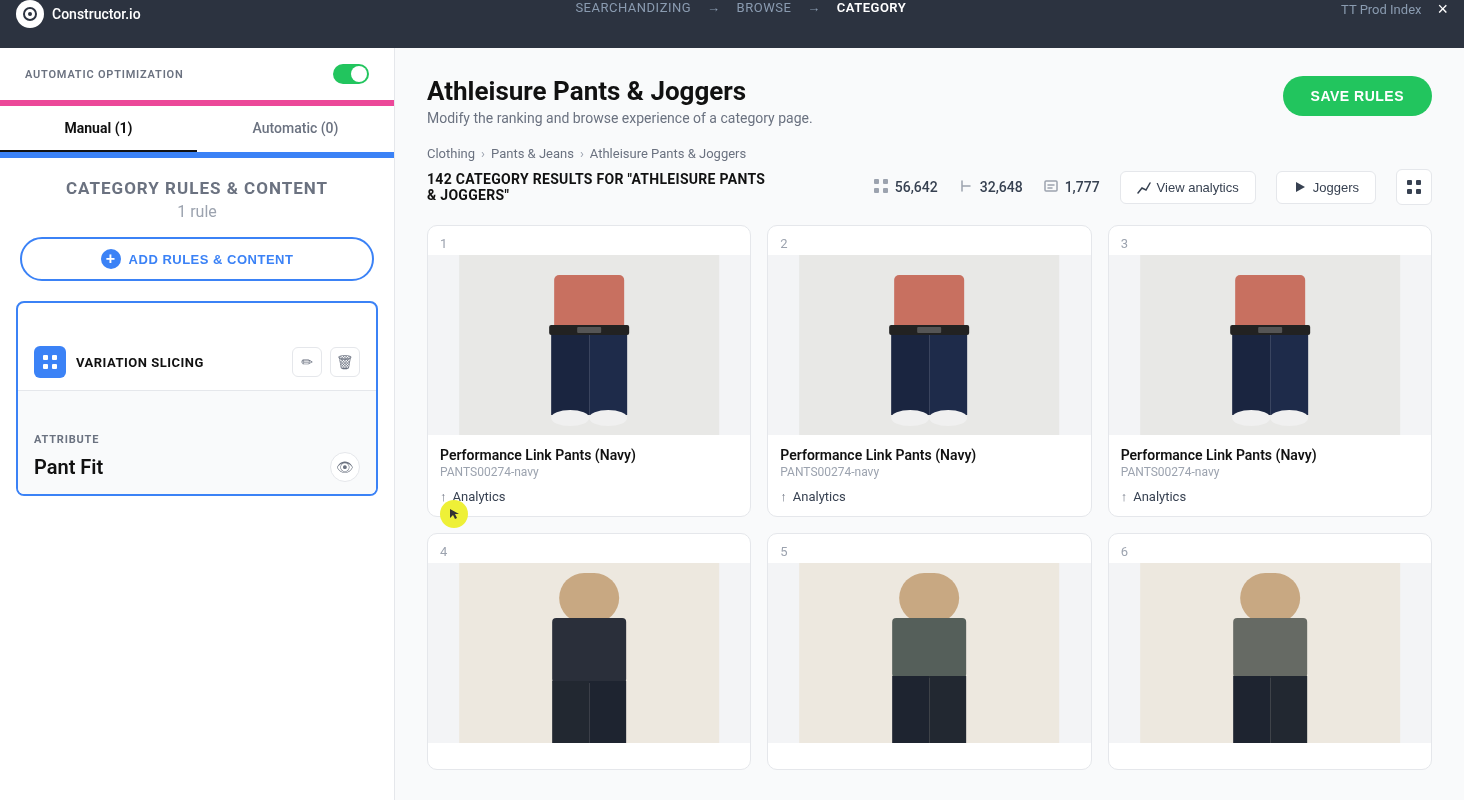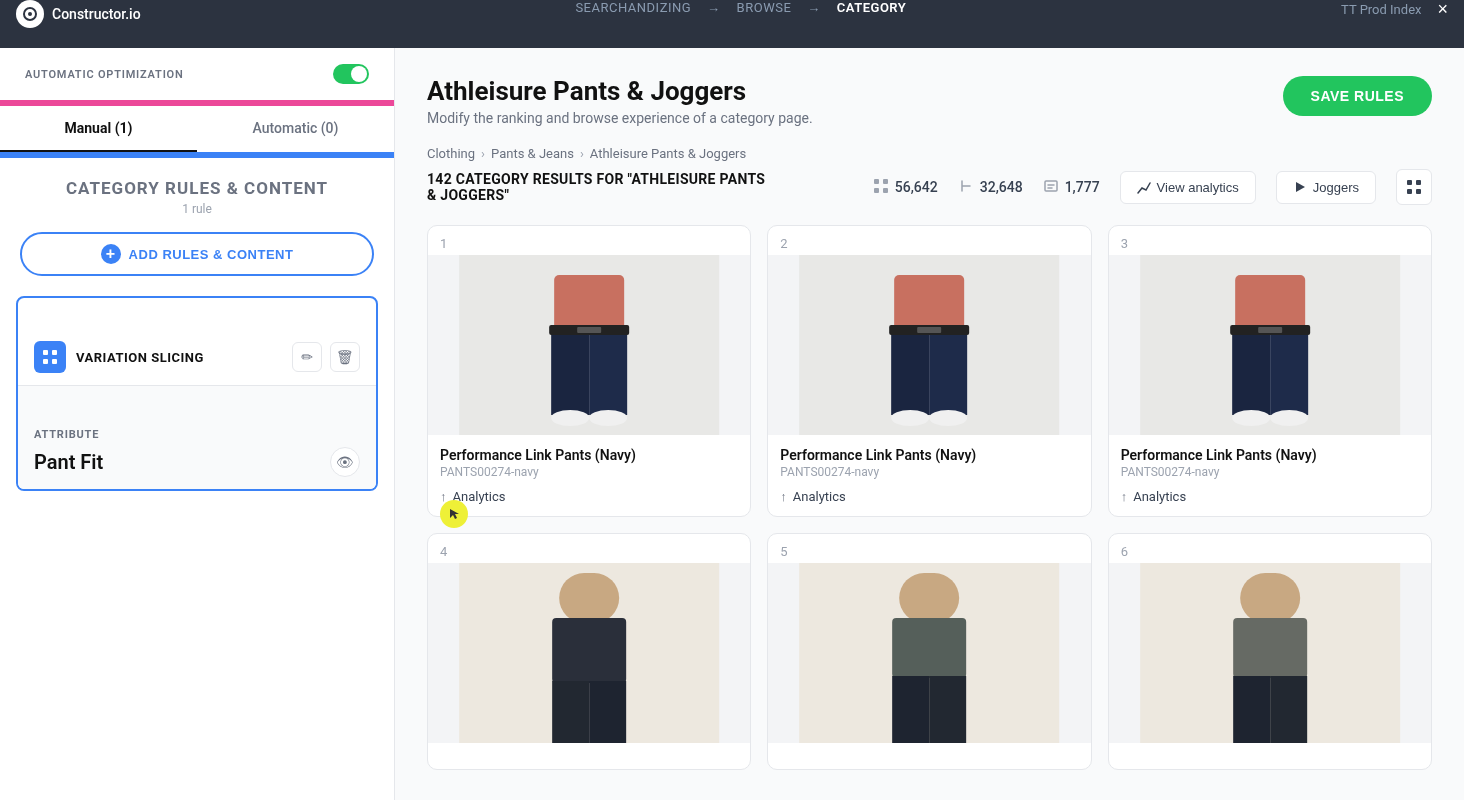--- a/index.html
+++ b/index.html
@@ -135,21 +135,21 @@
     }
     .sidebar-section-title {
       font-size: 17px;
       font-weight: 700;
       letter-spacing: 1px;
       color: #6b7280;
       text-transform: uppercase;
       text-align: center;
     }
     .sidebar-rule-count {
-      font-size: 12px;
+      font-size: 16px;
       color: #9ca3af;
       text-align: center;
       margin-top: 4px;
     }
 
     .add-rules-btn {
       display: flex;
       align-items: center;
       justify-content: center;
       gap: 8px;

